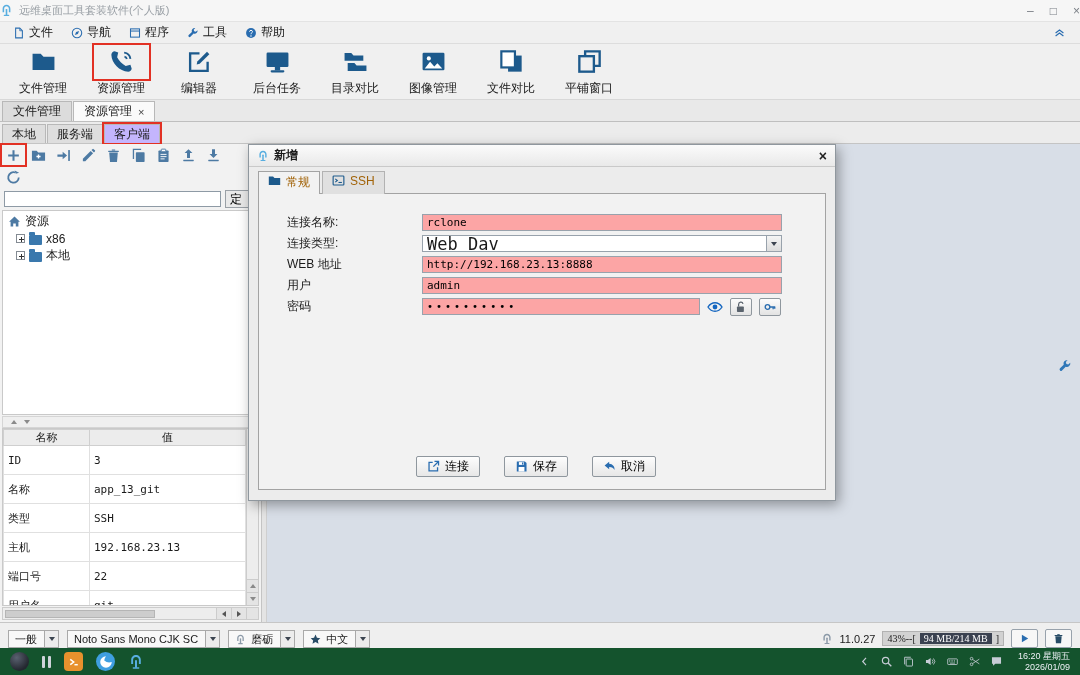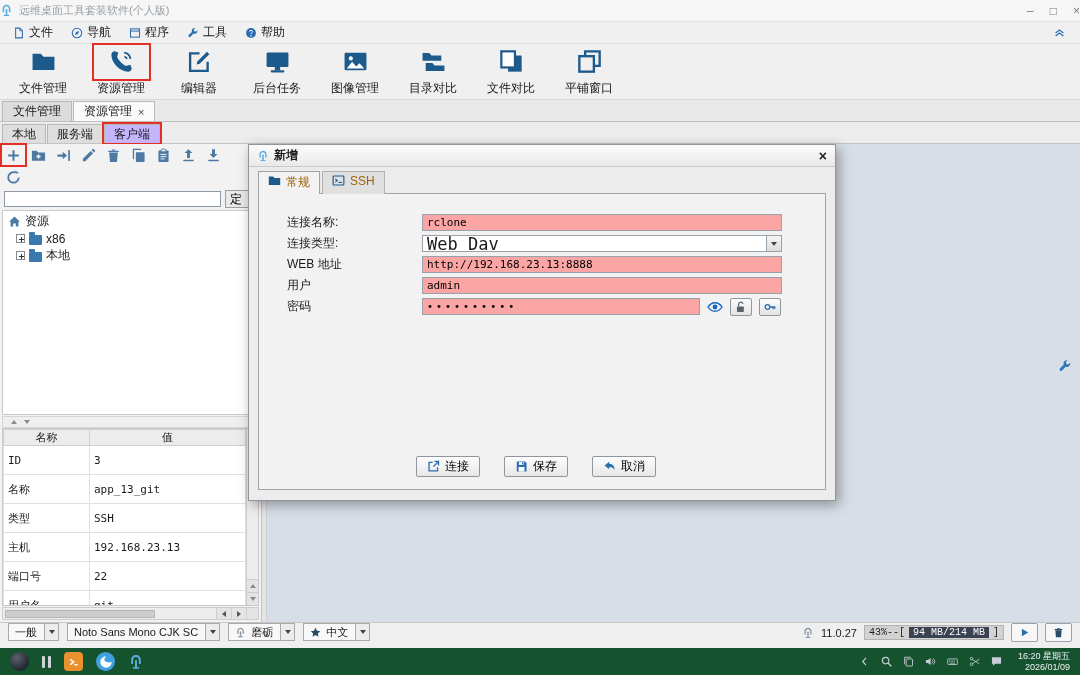--- a/index.html
+++ b/index.html
@@ -90,25 +90,25 @@
   .finput.pwd{width:278px;letter-spacing:3px;font-size:10px}
   .fselect{width:360px;height:17px;border:1px solid #98a2ac;background:#fff;display:flex;align-items:center}
   .sel-text{flex:1;padding:0 4px;font-size:17px;font-family:"DejaVu Sans Mono","Liberation Mono",monospace}
   .sel-btn{width:15px;height:100%;background:linear-gradient(#f5f5f5,#dcdcdc);border-left:1px solid #98a2ac;display:flex;align-items:center;justify-content:center}
   .caret{width:0;height:0;border-left:3.5px solid transparent;border-right:3.5px solid transparent;border-top:4.5px solid #3c4450}
   .eye{margin-left:7px;color:#1667c0}
   .mini-btn{width:22px;height:18px;margin-left:7px;border:1px solid #8f979e;background:linear-gradient(#fcfcfc,#e3e3e3);display:flex;align-items:center;justify-content:center;border-radius:2px}
   .dlg-buttons{margin-top:auto;display:flex;justify-content:center;gap:24px;padding-bottom:12px}
   .dlg-btn{display:flex;align-items:center;gap:5px;height:21px;padding:0 10px;border:1px solid #8f979e;background:linear-gradient(#fdfdfd,#e7e7e7);font-size:12px;border-radius:2px}
   
-  .statusbar{height:26px;background:#efefef;border-top:1px solid #c6c6c6;display:flex;align-items:flex-start;gap:8px;padding:0 8px;font-size:11px}
+  .statusbar{height:26px;background:#efefef;border-top:1px solid #c6c6c6;display:flex;align-items:flex-end;gap:8px;padding:0 8px;font-size:11px}
   .combo{display:flex;align-items:center;height:18px;border:1px solid #a9a9a9;background:#f8f8f8;padding-left:6px;gap:5px;white-space:nowrap}
   .cbtn{width:14px;height:100%;border-left:1px solid #a9a9a9;background:#ececec;display:flex;align-items:center;justify-content:center;margin-left:2px}
   .status-right{margin-left:auto;display:flex;align-items:center;gap:7px}
-  .mem-badge{display:flex;align-items:center;gap:4px;background:#d2d2d2;border:1px solid #b2b2b2;padding:1px 4px;font-family:Liberation Mono, monospace;font-size:10px}
+  .mem-badge{display:flex;align-items:center;gap:4px;background:#d2d2d2;border:1px solid #b2b2b2;padding:1px 4px;font-family:Liberation Serif, serif;font-size:10px}
   .mem-val{background:#3a4150;color:#fff;padding:0 4px}
   .sbtn{width:27px;height:19px;border:1px solid #98a2ac;background:#f7f7f7;display:flex;align-items:center;justify-content:center;border-radius:2px}
   
   .taskbar{height:27px;background:#14532d;display:flex;align-items:center;padding:0 10px}
   .tb-left{display:flex;align-items:center;gap:13px}
   .tb-start{width:19px;height:19px;border-radius:50%;background:radial-gradient(circle at 35% 30%,#5a6170,#23272f 70%)}
   .tb-bars{display:flex;gap:3px;align-items:center}
   .tb-bars i{display:block;width:3px;height:12px;background:#cfd3da;border-radius:1px}
   .tb-term{width:19px;height:19px;border-radius:4px;background:#e8912d;display:flex;align-items:center;justify-content:center}
   .tb-browser{width:19px;height:19px;border-radius:50%;background:#3f9fe0;display:flex;align-items:center;justify-content:center}
@@ -225,35 +225,35 @@
               <rect x="1" y="2.2" width="14" height="9.3" rx=".8"></rect>
               <path d="M6.3 11.5h3.4v2.2H6.3z"></path>
               <rect x="3.6" y="13.6" width="8.8" height="1.4" rx=".7"></rect>
             </svg>
           </span></span>
       <span class="tool-label">后台任务</span>
     </div>
     <div class="tool-item">
       <span class="tool-ic"><span class="ic i25 c-steel">
             <svg viewBox="0 0 16 16" fill="currentColor" xmlns="http://www.w3.org/2000/svg">
+              <path d="M1 2.5h4.3l1.4 1.6H13v3.4H1z"></path>
+              <path d="M3 9h4.3l1.4 1.6H15v3.4H3z"></path>
+            </svg>
+          </span></span>
+      <span class="tool-label">目录对比</span>
+    </div>
+    <div class="tool-item">
+      <span class="tool-ic"><span class="ic i25 c-steel">
+            <svg viewBox="0 0 16 16" fill="currentColor" xmlns="http://www.w3.org/2000/svg">
               <rect x="1" y="2.4" width="14" height="11.2" rx=".8"></rect>
               <circle cx="5" cy="6" r="1.3" fill="#fff"></circle>
               <path d="M2.4 12.4l3.4-4.2 2.7 3 2-2.1 3.1 3.3z" fill="#fff"></path>
             </svg>
           </span></span>
       <span class="tool-label">图像管理</span>
-    </div>
-    <div class="tool-item">
-      <span class="tool-ic"><span class="ic i25 c-steel">
-            <svg viewBox="0 0 16 16" fill="currentColor" xmlns="http://www.w3.org/2000/svg">
-              <path d="M1 2.5h4.3l1.4 1.6H13v3.4H1z"></path>
-              <path d="M3 9h4.3l1.4 1.6H15v3.4H3z"></path>
-            </svg>
-          </span></span>
-      <span class="tool-label">目录对比</span>
     </div>
     <div class="tool-item">
       <span class="tool-ic"><span class="ic i25 c-steel">
             <svg viewBox="0 0 16 16" fill="currentColor" xmlns="http://www.w3.org/2000/svg">
               <rect x="5.8" y="4.2" width="8.7" height="10.3"></rect>
               <rect x="1.5" y="1.5" width="8.7" height="10.3" fill="#fff" stroke="currentColor" stroke-width="1.4"></rect>
             </svg>
           </span></span>
       <span class="tool-label">文件对比</span>
     </div>

